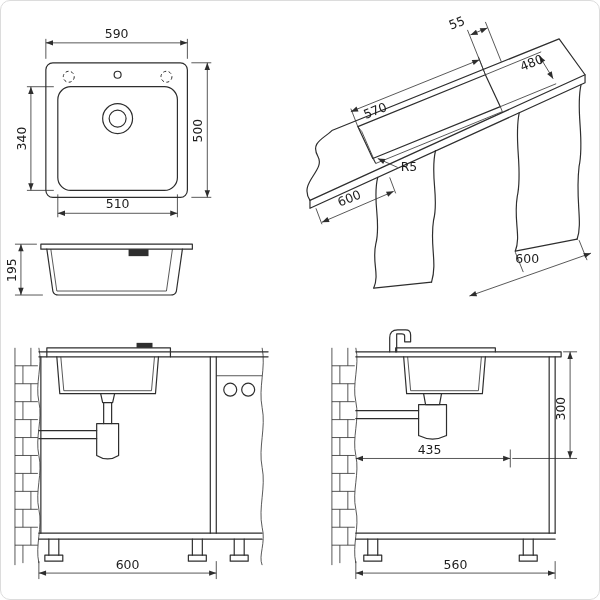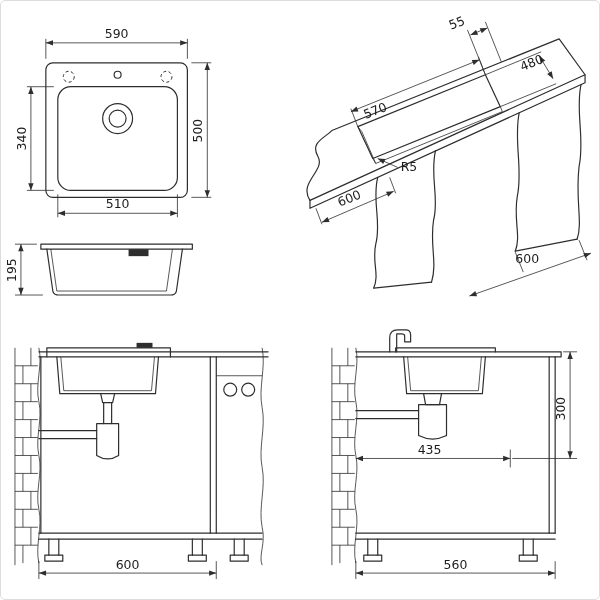--- a/index.html
+++ b/index.html
@@ -1,17 +1,17 @@
 <!DOCTYPE html>
 <html><head>
 <meta charset="utf-8">
 <style>
   html,body{margin:0;padding:0;background:#ffffff;}
   body{font-family:"DejaVu Sans", sans-serif;}
-  .canvas{position:relative;width:598px;height:598px;border:1px solid #dcdcdc;border-radius:5px;overflow:hidden;background:#fff;}
+  .canvas{position:relative;width:598px;height:598px;border:1px solid #dcdcdc;border-radius:10px;overflow:hidden;background:#fff;}
   svg{display:block;}
   .obj{fill:none;stroke:#2e2e2e;stroke-width:1.2;stroke-linejoin:round;stroke-linecap:round;}
   .thin{fill:none;stroke:#2e2e2e;stroke-width:0.8;stroke-linejoin:round;}
   .dim{fill:none;stroke:#2e2e2e;stroke-width:0.8;}
   .dash{fill:none;stroke:#2e2e2e;stroke-width:1;stroke-dasharray:3 2.5;}
   .fillb{fill:#2e2e2e;stroke:none;}
   .t{font-family:"DejaVu Sans", sans-serif;font-size:12.5px;fill:#1c1c1c;}
 </style>
 </head>
 <body>

